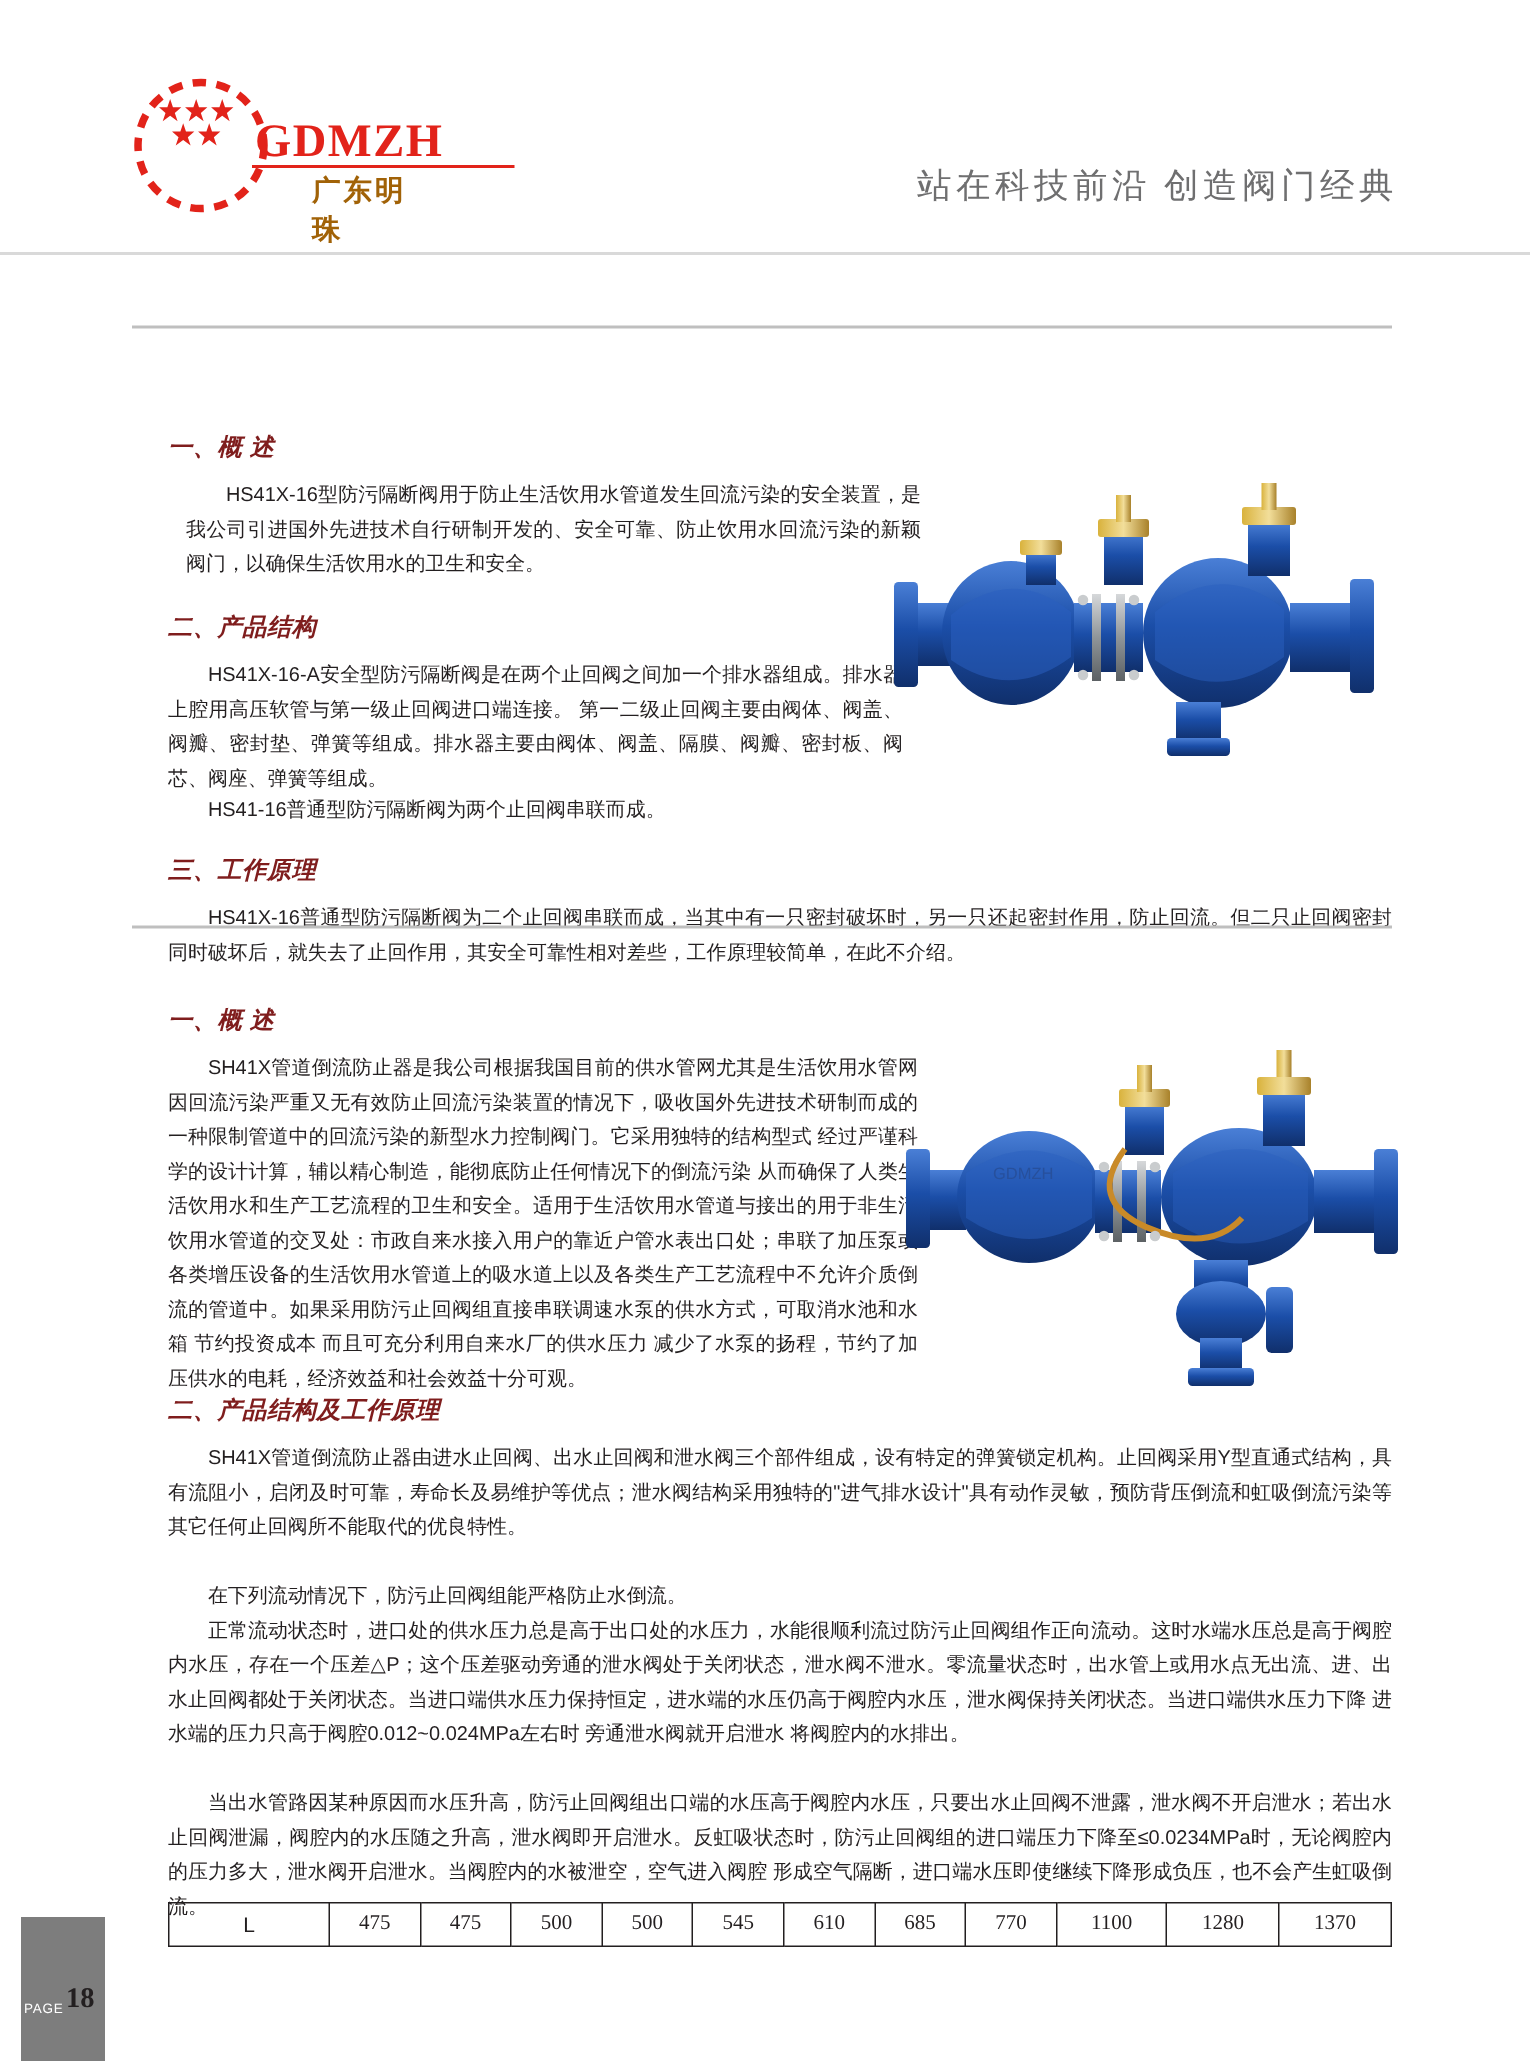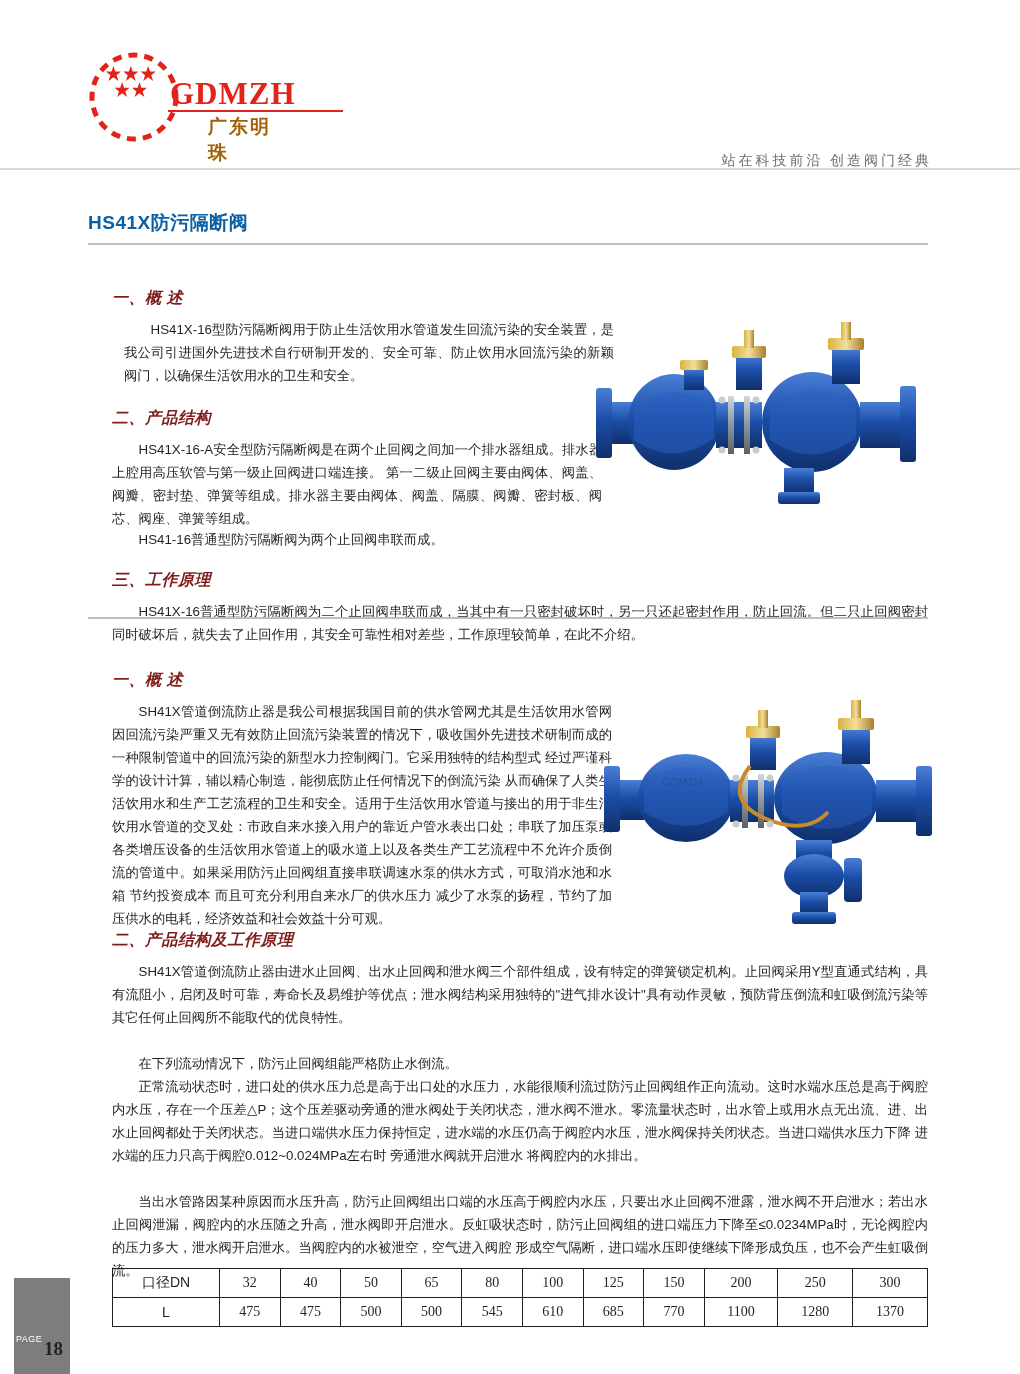--- a/index.html
+++ b/index.html
@@ -61,25 +61,24 @@
     left: 80px;
     top: 58px;
     width: 175px;
     height: 2px;
     background: #e2231a;
   }
   .slogan {
     position: absolute;
     right: 88px;
     top: 108px;
-    font-size: 14px;
+    font-size: 23px;
     color: #6f6f70;
     letter-spacing: 3px;
     font-family: "Liberation Serif", "DejaVu Serif", serif;
-    margin-top: 44px;
   }
   .header-rule {
     position: absolute;
     left: 0;
     top: 168px;
     width: 1020px;
     height: 2px;
     background: #d9d9d9;
   }
 
@@ -175,21 +174,21 @@
     position: absolute;
     left: 16px;
     bottom: 30px;
     color: #ffffff;
     font-size: 9px;
     letter-spacing: 0.5px;
   }
   .footer-num {
     position: absolute;
     left: 44px;
-    bottom: 14px;
+    bottom: 30px;
     color: #231f20;
     font-size: 19px;
     font-weight: bold;
     font-family: "Liberation Serif", "DejaVu Serif", serif;
   }
 </style>
 </head>
 <body>
 
 <div class="header">
@@ -210,21 +209,20 @@
     <div class="logo-text-en">GDMZH</div>
     <div class="logo-text-cn">广东明珠</div>
   </div>
   <div class="slogan">站在科技前沿 创造阀门经典</div>
   <div class="header-rule"></div>
 </div>
 
 <div class="page">
 
   <div id="sec1-title-wrap">
-    <h1 class="section-title">HS41X防污隔断阀</h1>
     <div class="title-rule"></div>
   </div>
 
   <div id="sec1-h1" class="sub-title">一、概  述</div>
   <p id="sec1-p1" class="para indent">HS41X-16型防污隔断阀用于防止生活饮用水管道发生回流污染的安全装置，是我公司引进国外先进技术自行研制开发的、安全可靠、防止饮用水回流污染的新颖阀门，以确保生活饮用水的卫生和安全。</p>
 
   <div id="sec1-h2" class="sub-title">二、产品结构</div>
   <p id="sec1-p2" class="para indent">HS41X-16-A安全型防污隔断阀是在两个止回阀之间加一个排水器组成。排水器上腔用高压软管与第一级止回阀进口端连接。 第一二级止回阀主要由阀体、阀盖、阀瓣、密封垫、弹簧等组成。排水器主要由阀体、阀盖、隔膜、阀瓣、密封板、阀芯、阀座、弹簧等组成。</p>
   <p id="sec1-p3" class="para indent">HS41-16普通型防污隔断阀为两个止回阀串联而成。</p>
 
@@ -337,34 +335,20 @@
   </svg>
 
   <div id="sec2-h2" class="sub-title">二、产品结构及工作原理</div>
   <p id="sec2-p2" class="para indent">SH41X管道倒流防止器由进水止回阀、出水止回阀和泄水阀三个部件组成，设有特定的弹簧锁定机构。止回阀采用Y型直通式结构，具有流阻小，启闭及时可靠，寿命长及易维护等优点；泄水阀结构采用独特的"进气排水设计"具有动作灵敏，预防背压倒流和虹吸倒流污染等其它任何止回阀所不能取代的优良特性。</p>
   <p id="sec2-p3" class="para indent">在下列流动情况下，防污止回阀组能严格防止水倒流。</p>
   <p id="sec2-p4" class="para indent">正常流动状态时，进口处的供水压力总是高于出口处的水压力，水能很顺利流过防污止回阀组作正向流动。这时水端水压总是高于阀腔内水压，存在一个压差△P；这个压差驱动旁通的泄水阀处于关闭状态，泄水阀不泄水。零流量状态时，出水管上或用水点无出流、进、出水止回阀都处于关闭状态。当进口端供水压力保持恒定，进水端的水压仍高于阀腔内水压，泄水阀保持关闭状态。当进口端供水压力下降  进水端的压力只高于阀腔0.012~0.024MPa左右时   旁通泄水阀就开启泄水  将阀腔内的水排出。</p>
   <p id="sec2-p5" class="para indent">当出水管路因某种原因而水压升高，防污止回阀组出口端的水压高于阀腔内水压，只要出水止回阀不泄露，泄水阀不开启泄水；若出水止回阀泄漏，阀腔内的水压随之升高，泄水阀即开启泄水。反虹吸状态时，防污止回阀组的进口端压力下降至≤0.0234MPa时，无论阀腔内的压力多大，泄水阀开启泄水。当阀腔内的水被泄空，空气进入阀腔  形成空气隔断，进口端水压即使继续下降形成负压，也不会产生虹吸倒流。</p>
 
   <table class="spec">
     <tbody>
-        <tr>
-      <td class="rowhead">口径DN</td>
-      <td>32</td>
-      <td>40</td>
-      <td>50</td>
-      <td>65</td>
-      <td>80</td>
-      <td>100</td>
-      <td>125</td>
-      <td>150</td>
-      <td>200</td>
-      <td>250</td>
-      <td>300</td>
-    </tr>
     <tr>
       <td class="rowhead">L</td>
       <td>475</td>
       <td>475</td>
       <td>500</td>
       <td>500</td>
       <td>545</td>
       <td>610</td>
       <td>685</td>
       <td>770</td>

